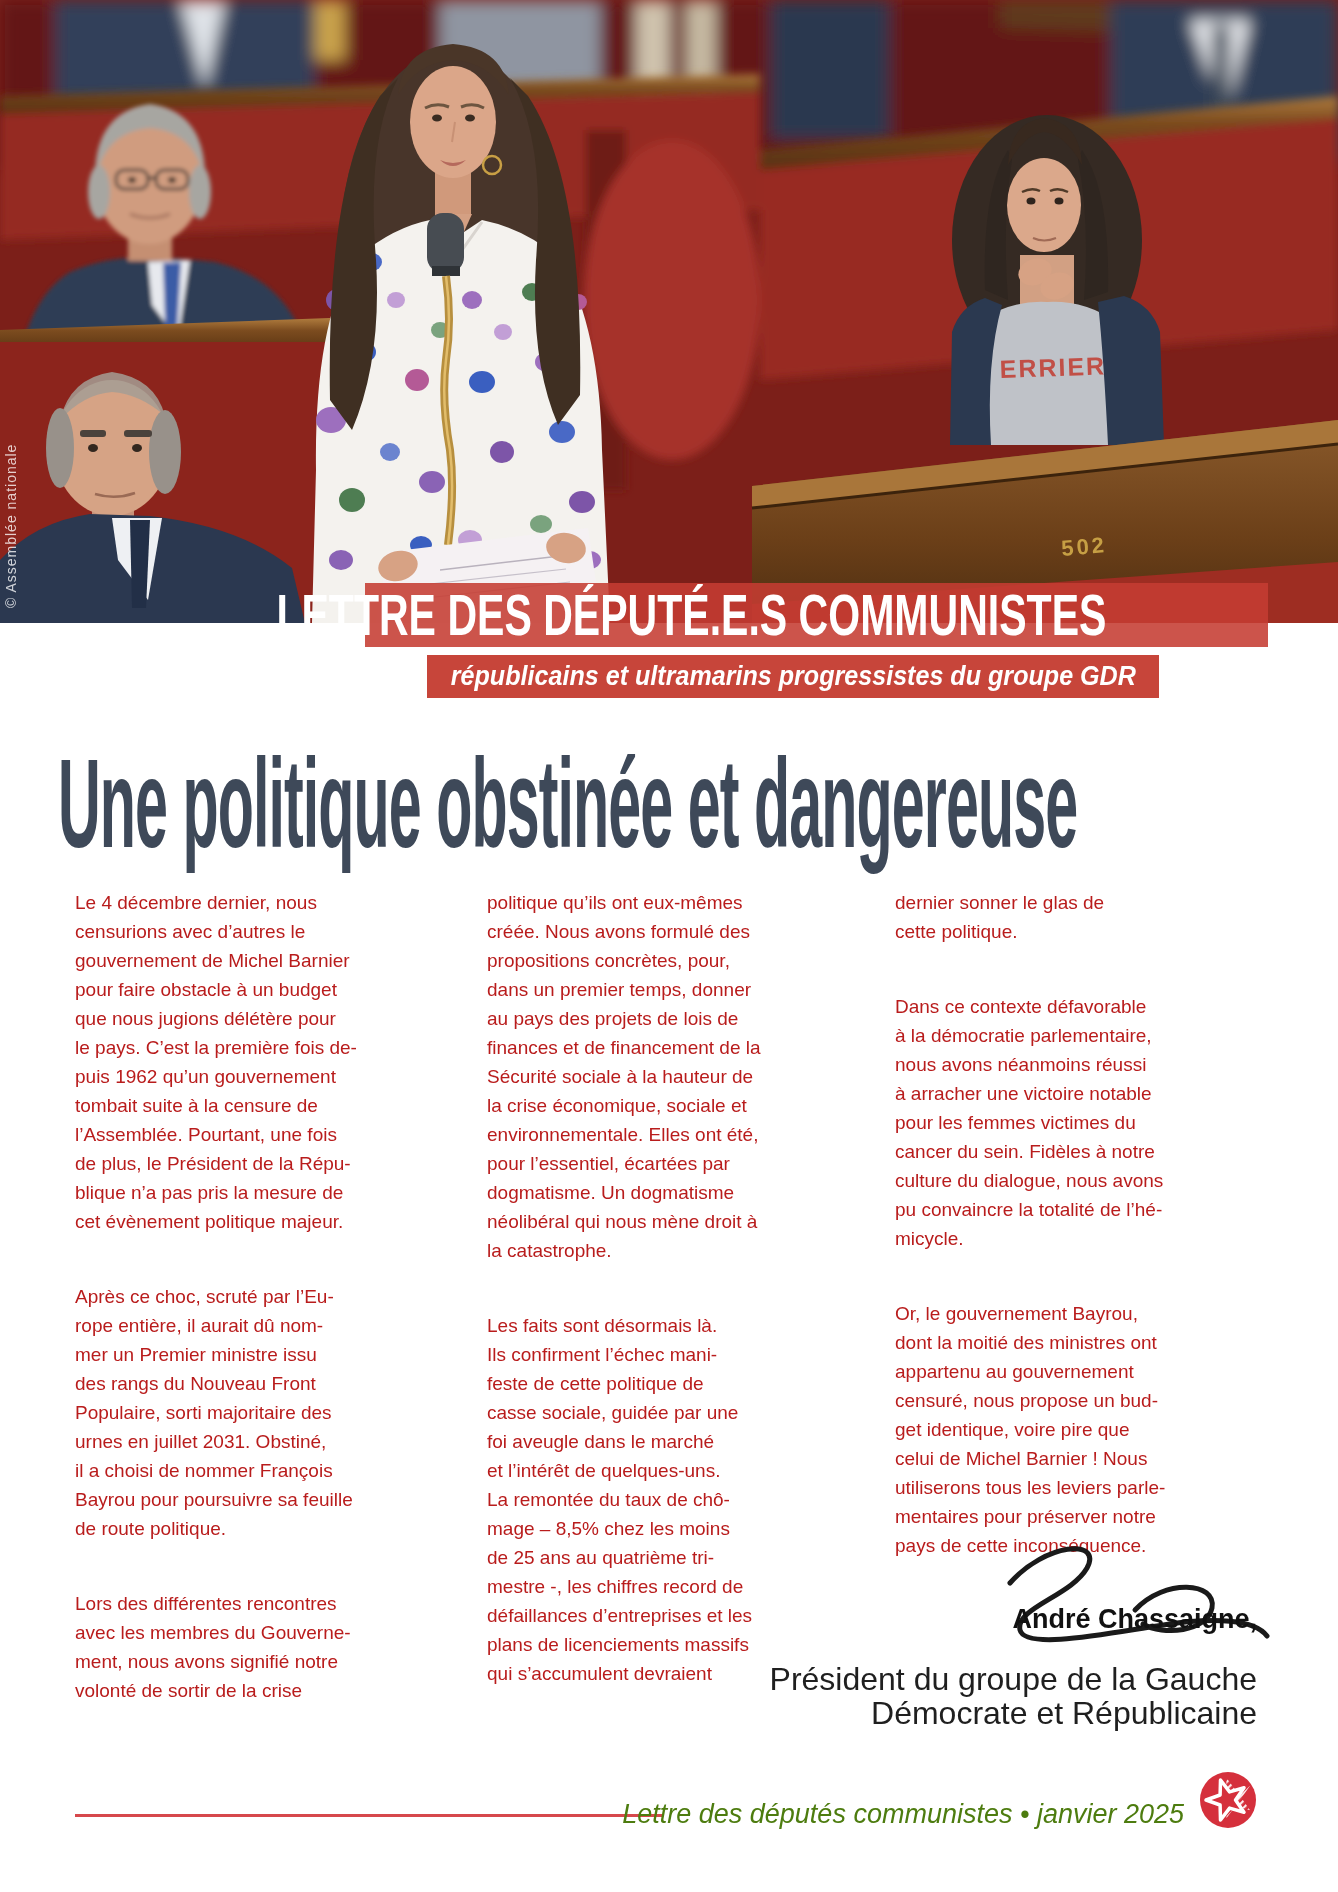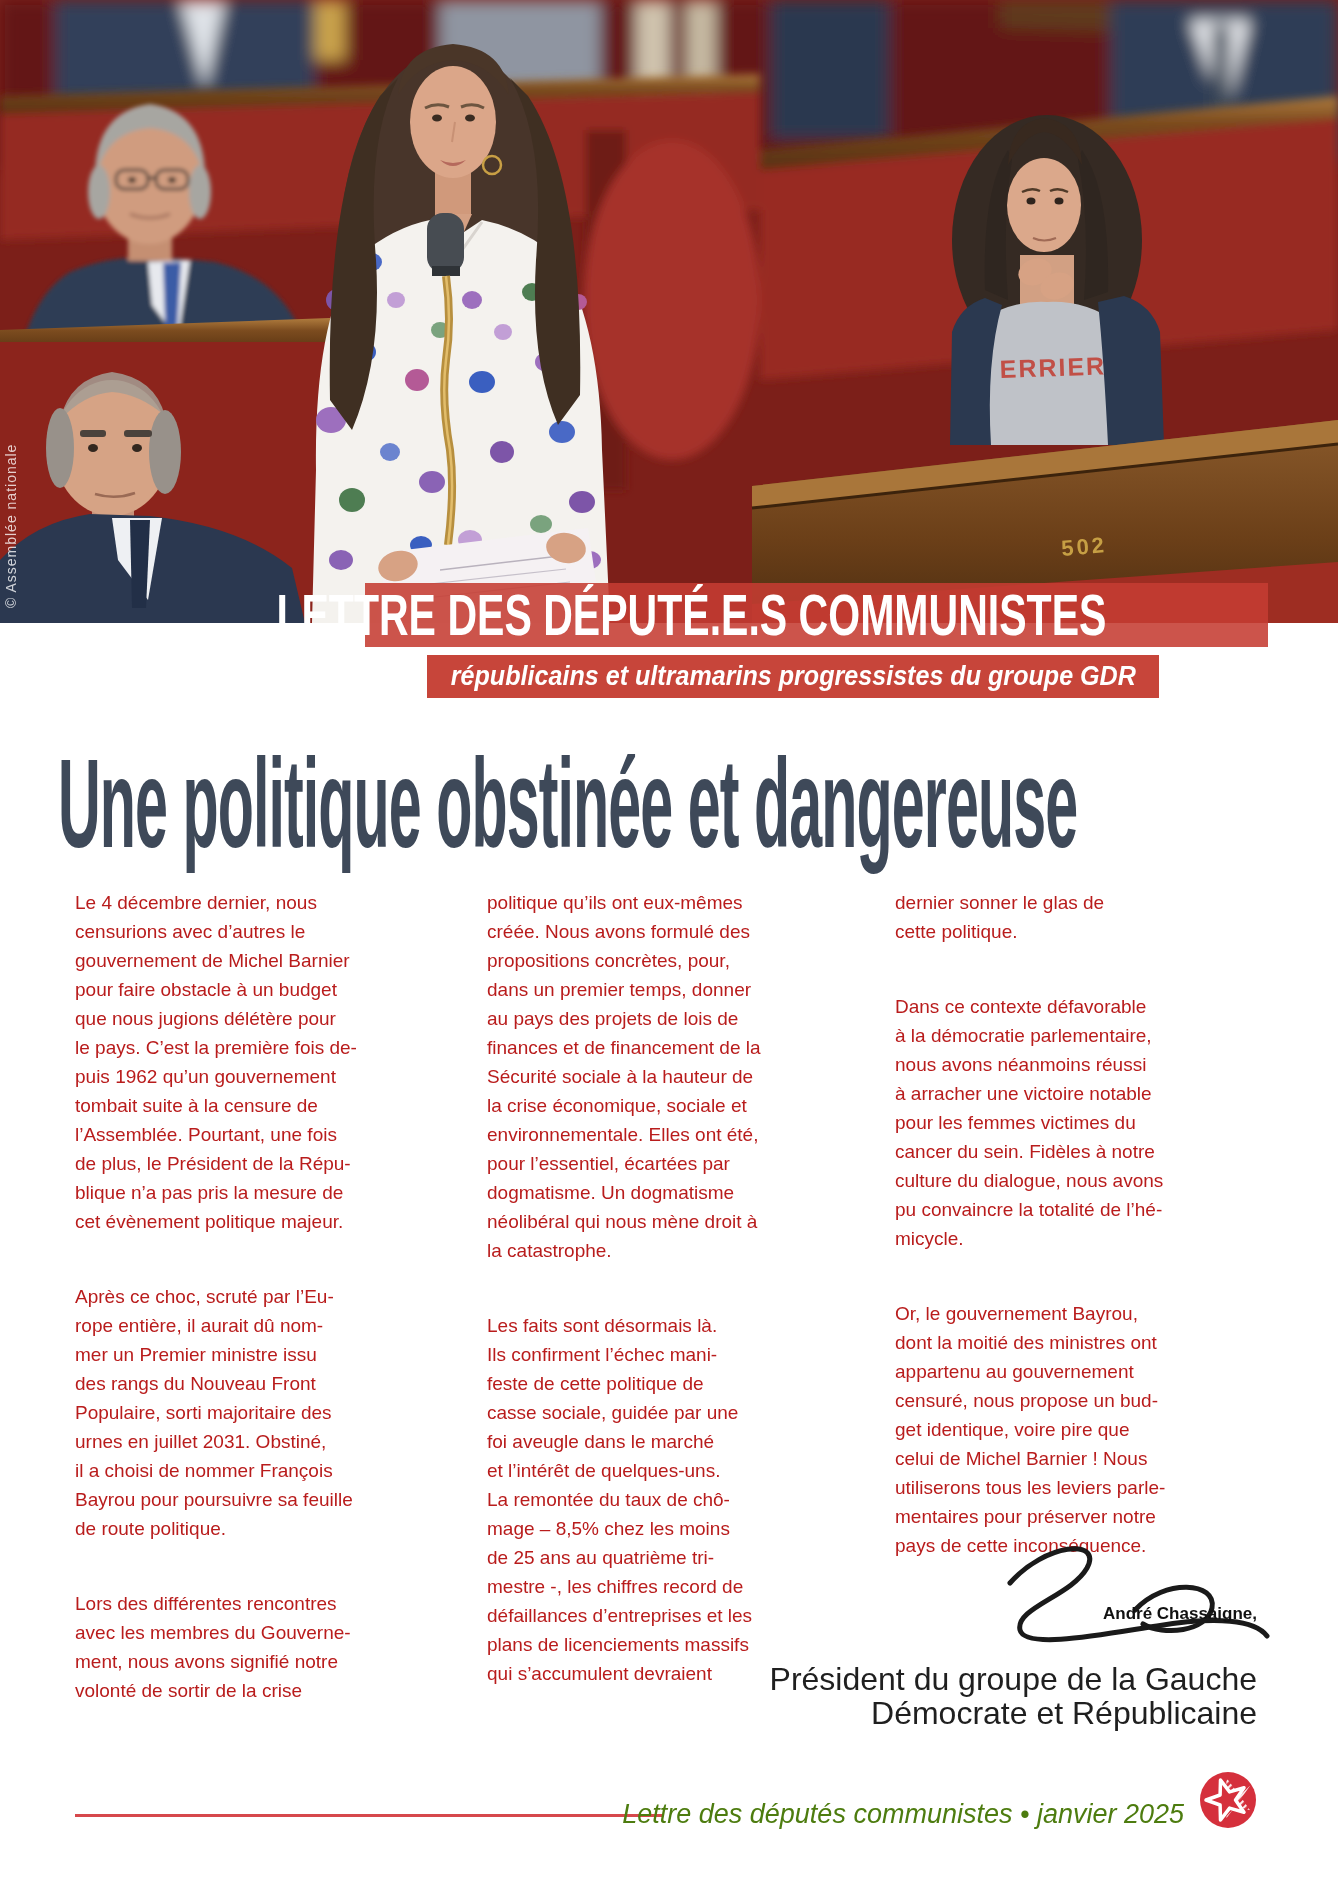--- a/index.html
+++ b/index.html
@@ -35,21 +35,21 @@
   }
   
   .col{position:absolute;top:888px;color:#b91c1c;font-size:19px;line-height:29px;}
   .col p{margin:0 0 46px 0;white-space:pre;}
   #col-1{left:75px;width:395px;}
   #col-2{left:487px;width:395px;}
   #col-3{left:895px;width:400px;}
   
   .sig-scribble{position:absolute;left:985px;top:1538px;width:300px;height:120px;}
   .sig-name{
-    position:absolute;right:81px;top:1604px;font-weight:bold;font-size:17px;color:#111111;
+    position:absolute;right:81px;top:1604px;font-weight:bold;font-size:27px;color:#111111;
     white-space:nowrap;
   }
   .sig-role{
     position:absolute;right:81px;top:1662px;font-size:32px;line-height:34px;color:#1f1f1f;
     text-align:right;white-space:pre-line;
   }
   
   .footer-rule{position:absolute;left:75px;top:1814px;width:587px;height:3px;background:#d6484c;}
   .footer-text{
     position:absolute;right:154px;top:1799px;font-style:italic;font-size:27px;color:#4d7c0f;

